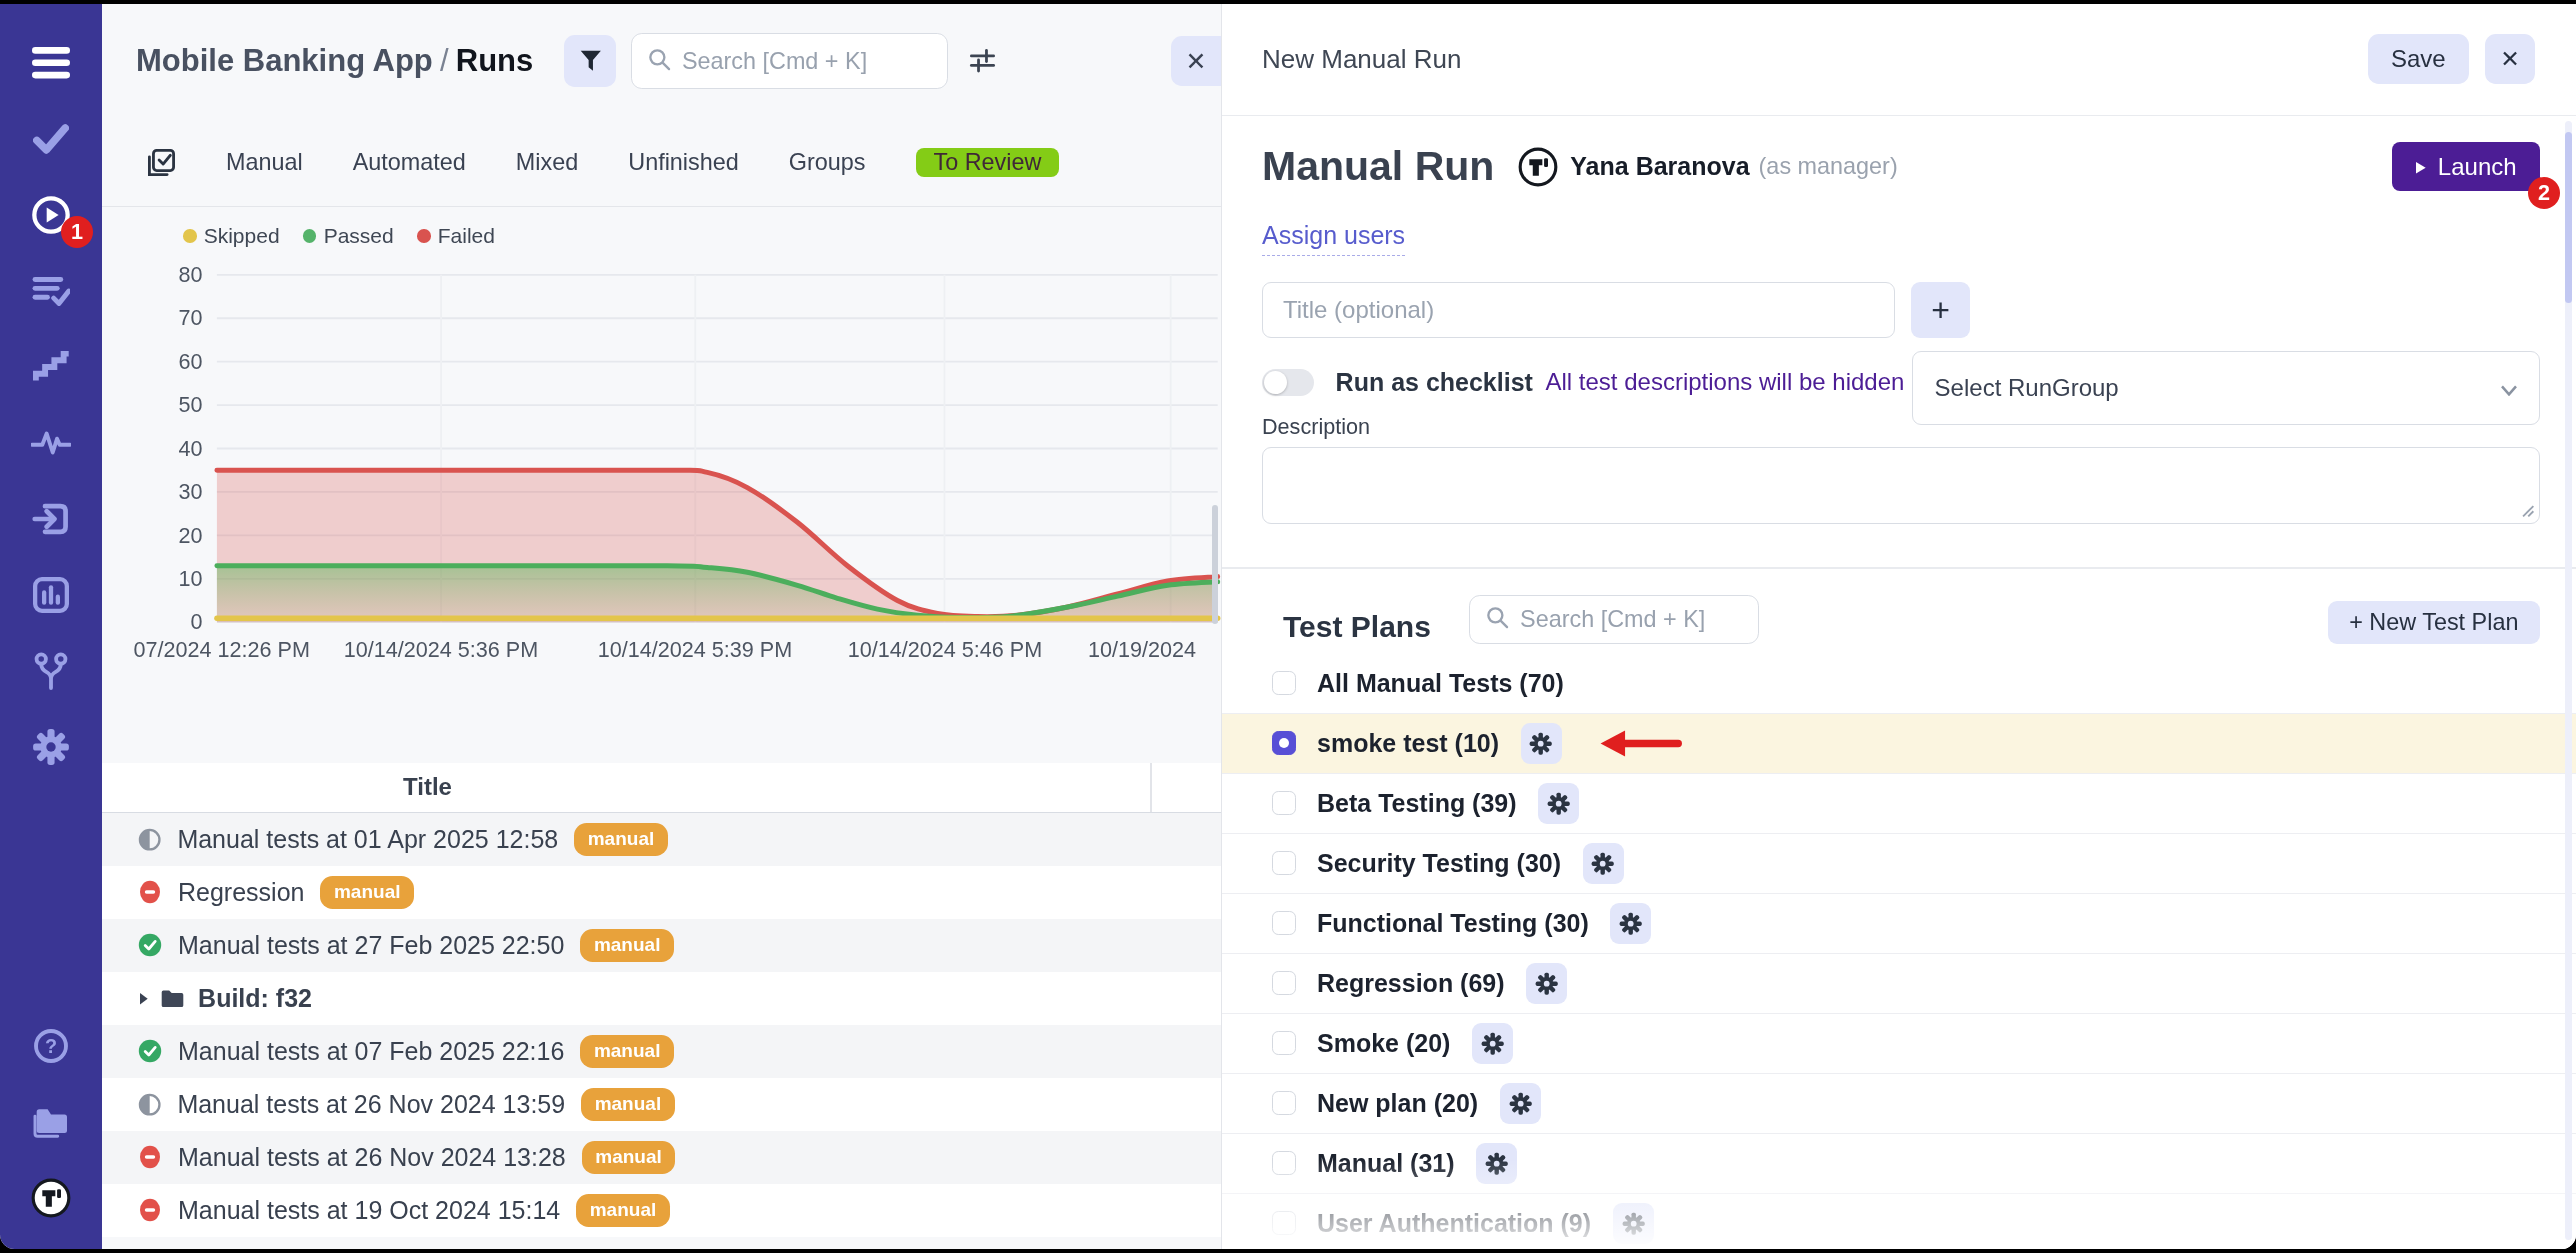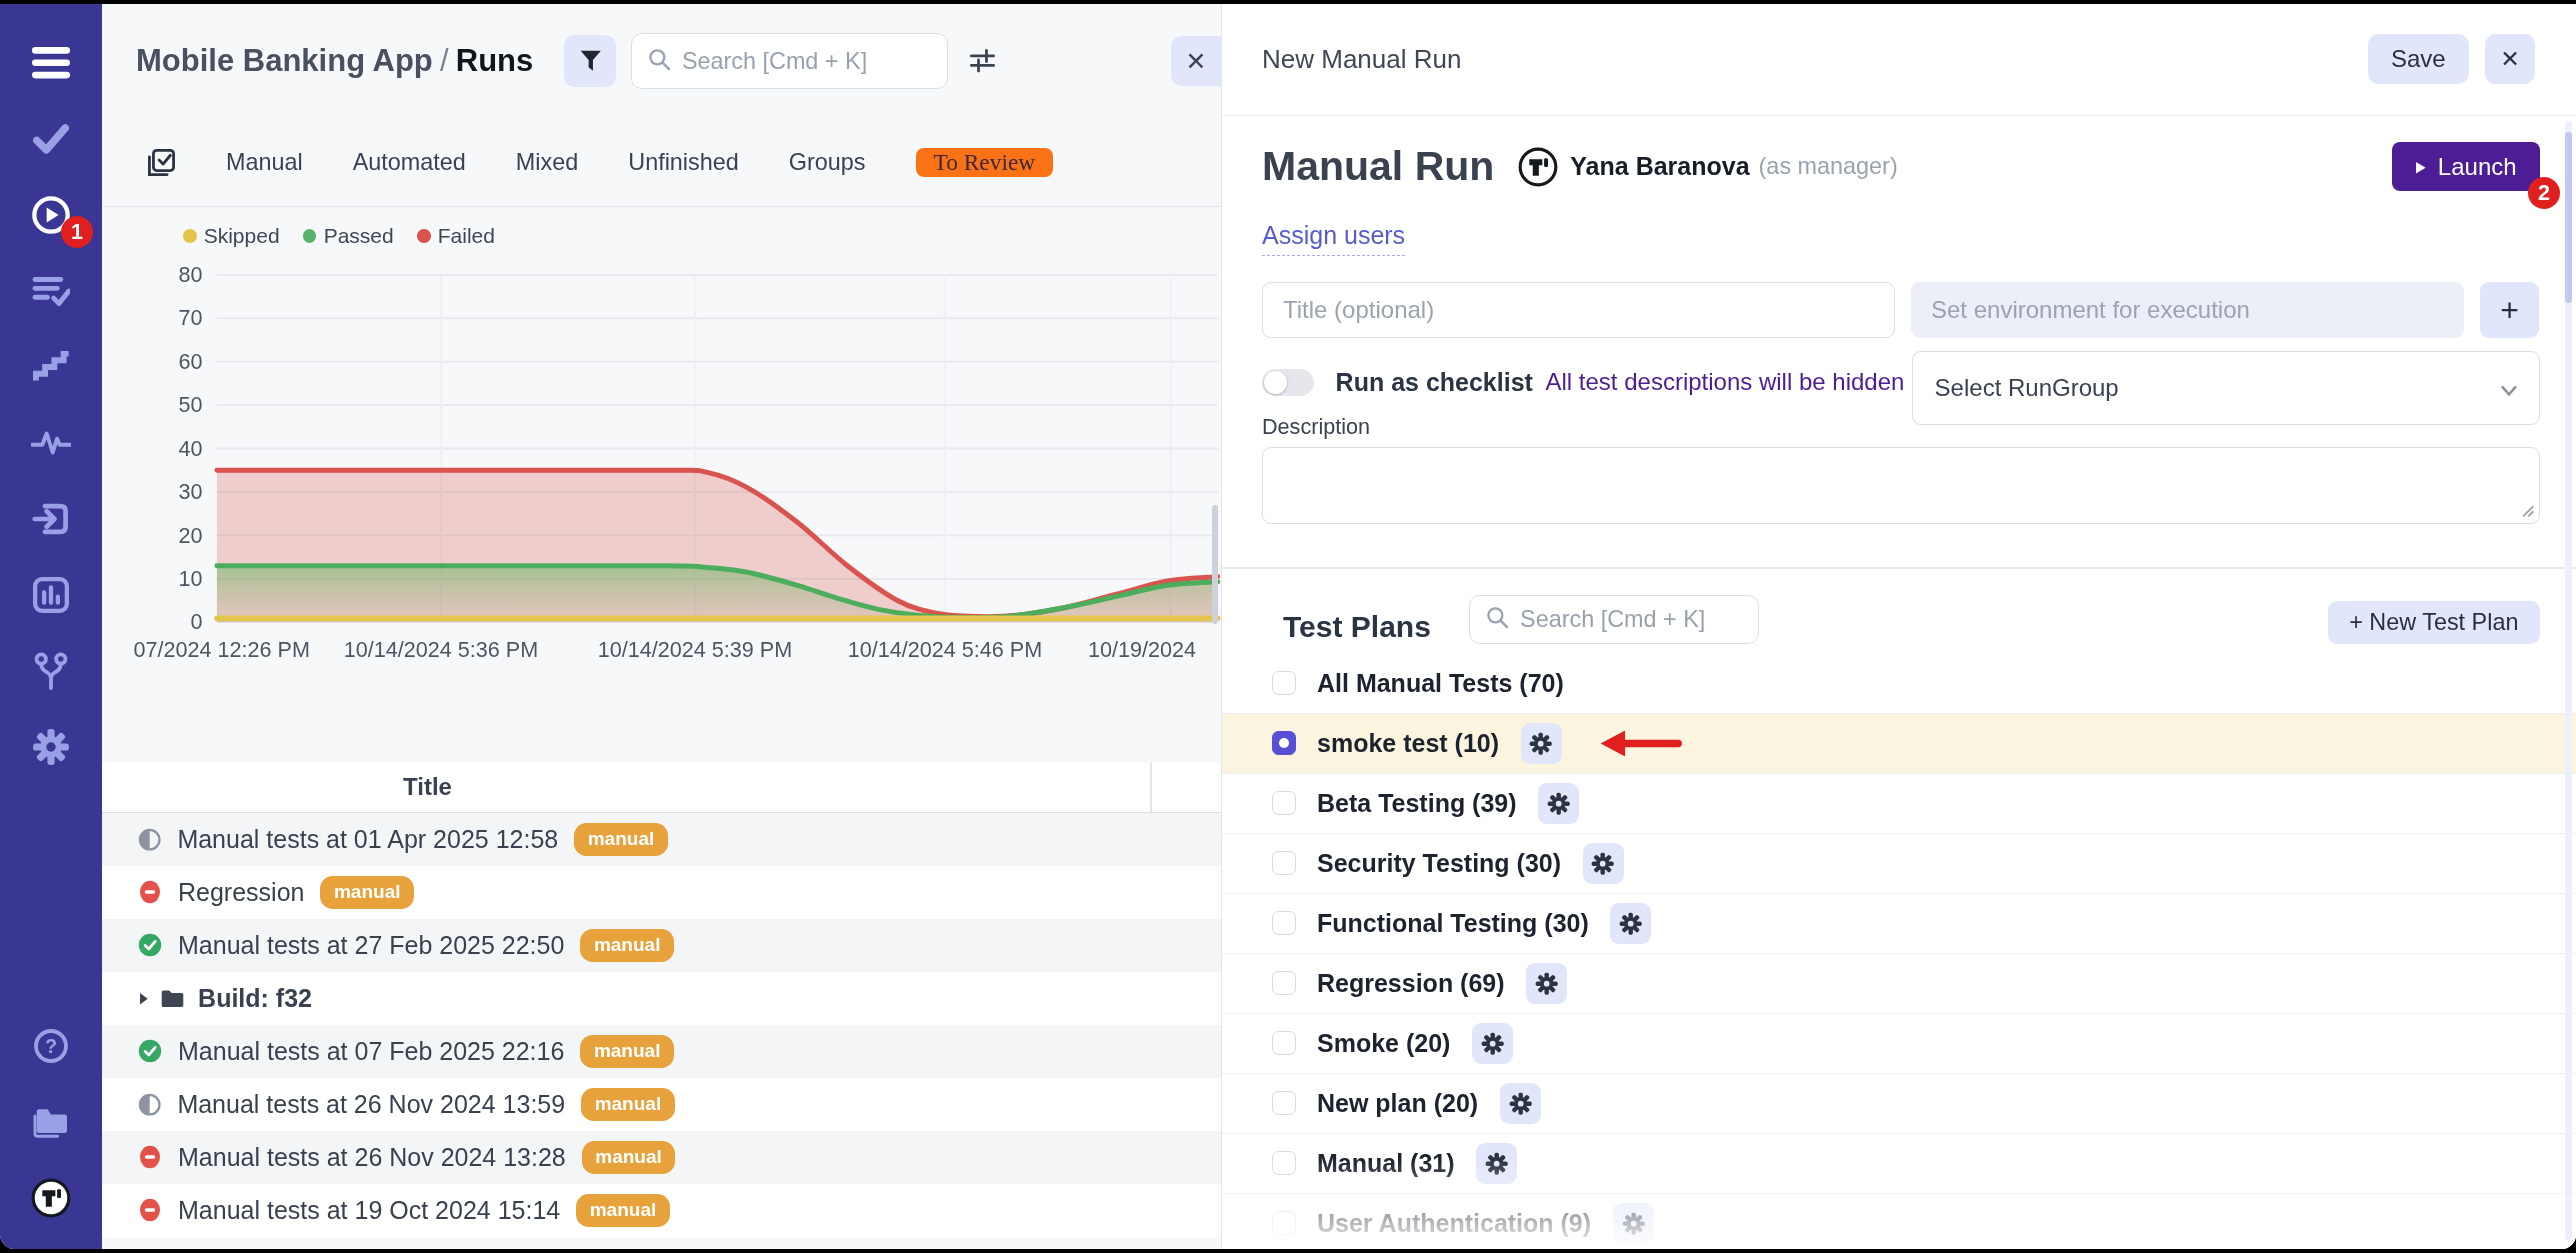--- a/index.html
+++ b/index.html
@@ -26,21 +26,21 @@
   .filter-btn { width:52px; height:52px; margin-left:31px; }
   .search-box { background:#fff; border:1.8px solid #d9dde4; border-radius:10.8px; height:56px; display:flex; align-items:center; padding:0 16px; }
   .lp-search { width:317px; margin-left:14.4px; }
   .search-box input { border:none; outline:none; font-size:23.4px; color:#3a4252; width:100%; margin-left:10.8px; background:transparent; font-family:"Liberation Sans",sans-serif;}
   .search-box input::placeholder { color:#98a1ae; }
   .sliders-btn { margin-left:20px; background:none; border:none; cursor:pointer; display:flex; }
   .lp-close { width:50px; height:50px; margin-left:auto; font-size:25px; color:#3a4252; border-radius:10.8px 0 0 10.8px; }
 
   .lp-tabs { height:88px; display:flex; align-items:center; padding-left:45px; border-bottom:1.8px solid #e4e6ea; }
   .tab { font-size:23.4px; color:#3a4252; margin-left:50px; cursor:pointer; white-space:nowrap; }
-  .tab.pill { background:#f97316; color:#3f2737; padding:1px 18px; border-radius:8px;font-family:Liberation Serif, serif; }
+  .tab.pill { background:#84cc16; color:#3f2737; padding:1px 18px; border-radius:8px; }
   .tabs-check { display:flex; }
 
   .legend { display:flex; align-items:center; margin:16px 0 0 81px; height:27px; }
   .legend-item { display:flex; align-items:center; margin-right:23.4px; font-size:21px; color:#3f4754; }
   .legend-dot { width:13.5px; height:13.5px; border-radius:50%; margin-right:7.2px; }
 
   .chart-svg { display:block; margin-top:5.4px; }
   .xlabels { position:relative; height:36px; font-size:21.6px; color:#4d5562; }
   .xlabels span { position:absolute; top:3.6px; white-space:nowrap; }
 
@@ -480,21 +480,20 @@
             <span>Launch</span>
           </button>
           <span class="launch-badge">2</span>
         </span>
       </div>
 
       <a class="assign-link">Assign users</a>
 
       <div class="form-row1">
         <input class="text-input title-input" placeholder="Title (optional)" style="">
-        <input class="text-input env-input" placeholder="Set environment for execution" style="">
         <button class="icon-btn plus-btn" style="border:none;">+</button>
       </div>
 
       <div class="form-row2">
         <div class="toggle">
             <div class="knob"></div>
           </div>
         <span class="checklist-label">Run as checklist</span>
         <span class="checklist-hint">All test descriptions will be hidden</span>
         <div class="select-box">

